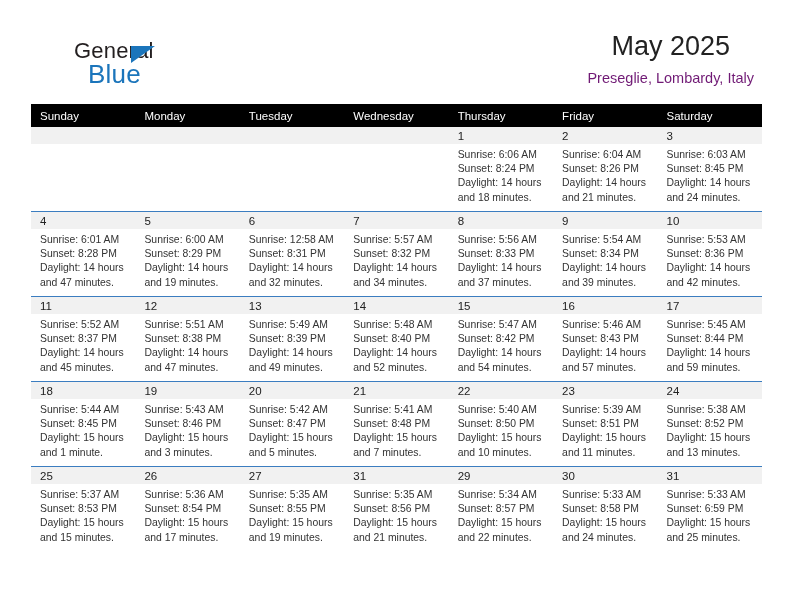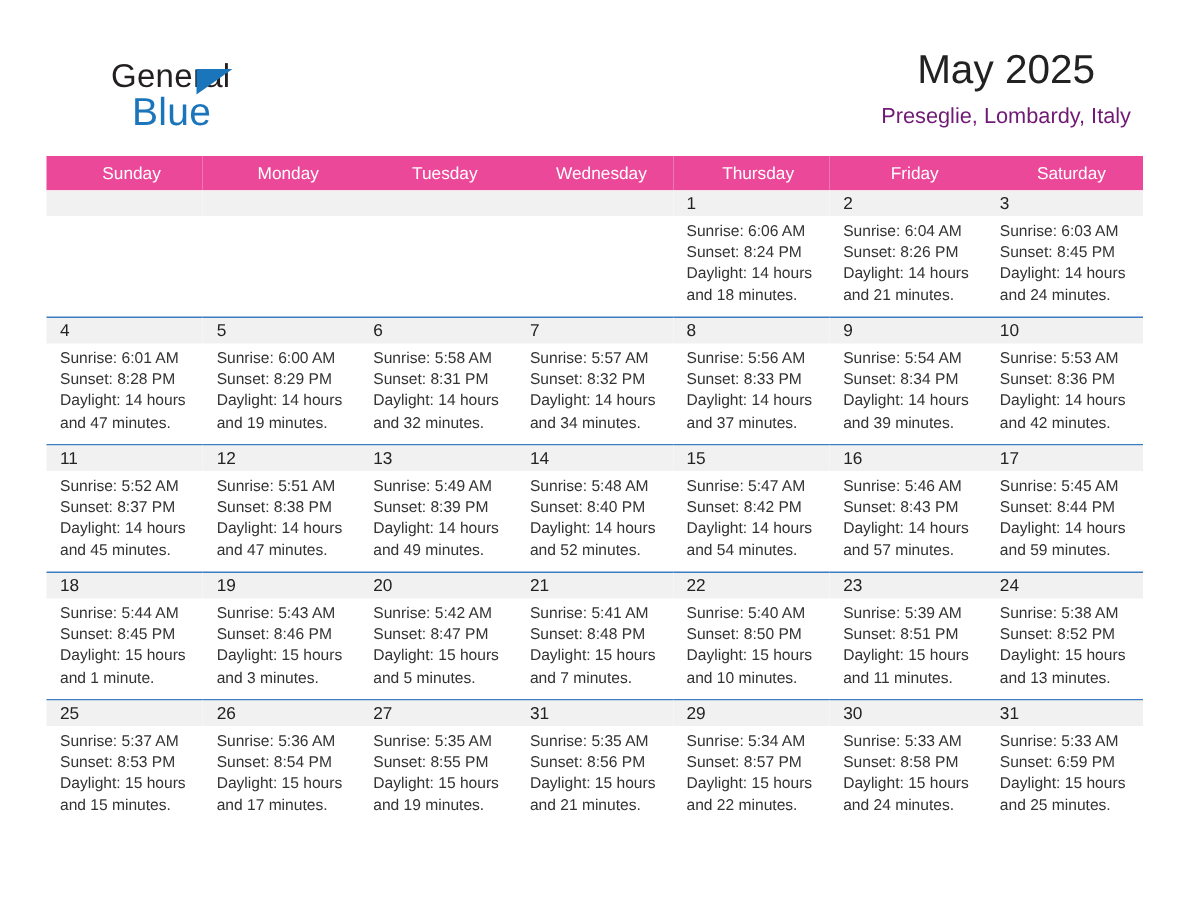--- a/index.html
+++ b/index.html
@@ -93,25 +93,25 @@
   .calendar {
     position: absolute;
     left: 31px;
     top: 104px;
     width: 731px;
     border-collapse: collapse;
     table-layout: fixed;
   }
 
   .calendar th {
-    background: #ec4899;
+    background: #000000;
     color: #ffffff;
     font-size: 11.5px;
     font-weight: normal;
-    text-align: center;
+    text-align: left;
     padding: 5px 0 5px 9px;
     height: 13px;
     border: none;
   }
 
   .calendar td {
     width: 104.4px;
     height: 84px;
     vertical-align: top;
     padding: 0;
@@ -284,21 +284,21 @@
                 <div>Sunset: 8:29 PM</div>
                 <div>Daylight: 14 hours</div>
                 <div>and 19 minutes.</div>
               </div>
             </div>
           </td>
           <td>
             <div class="daycell">
               <div class="daynum-band">6</div>
               <div class="dayinfo">
-                <div>Sunrise: 5:58 AM</div>
+                <div>Sunrise: 12:58 AM</div>
                 <div>Sunset: 8:31 PM</div>
                 <div>Daylight: 14 hours</div>
                 <div>and 32 minutes.</div>
               </div>
             </div>
           </td>
           <td>
             <div class="daycell">
               <div class="daynum-band">7</div>
               <div class="dayinfo">

